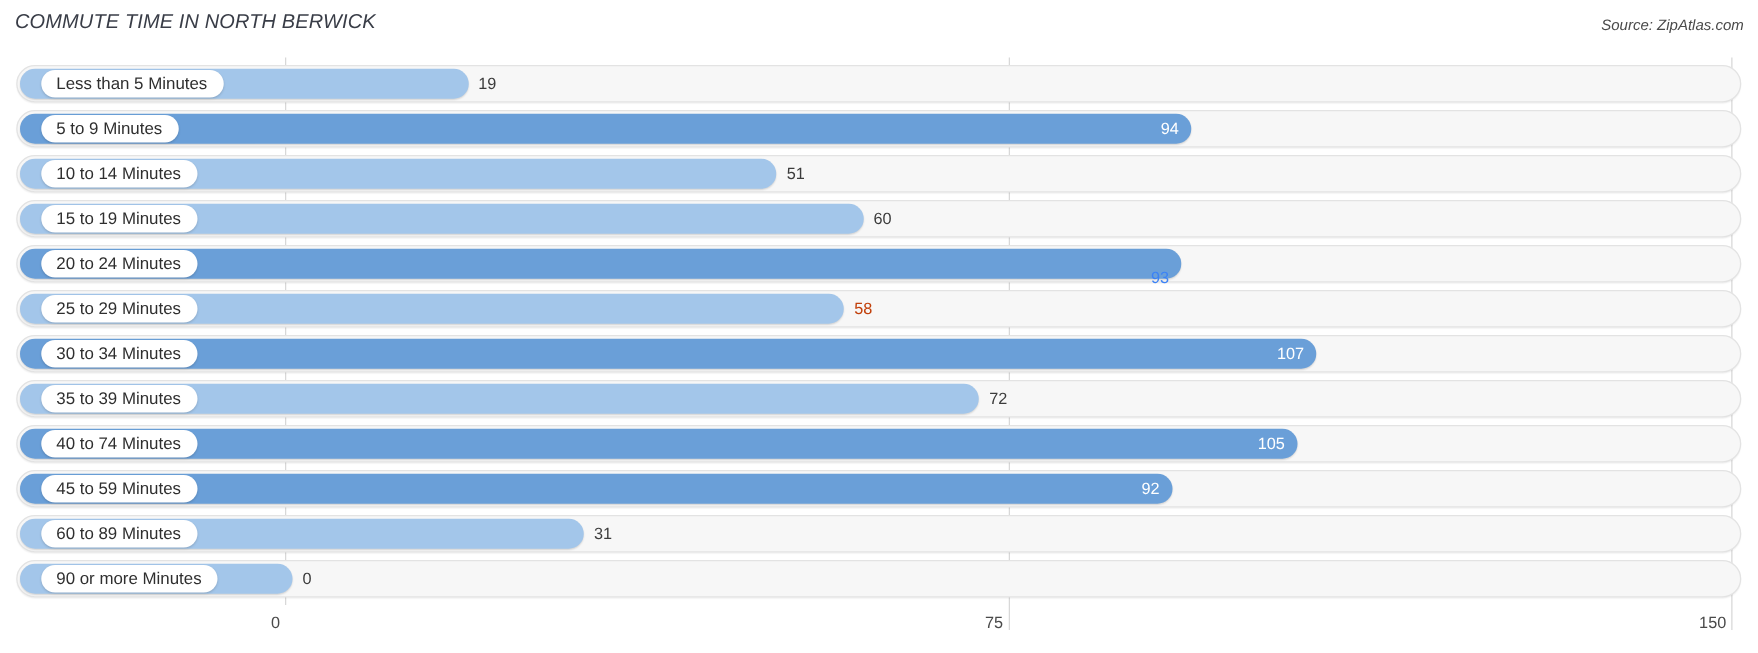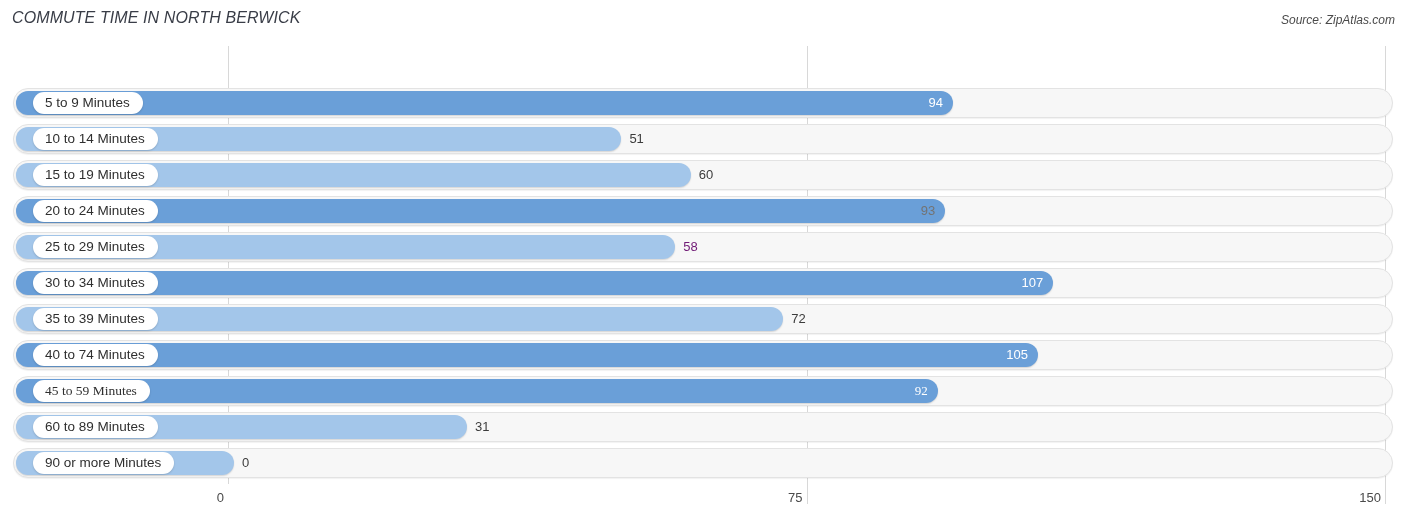--- a/index.html
+++ b/index.html
@@ -179,20 +179,28 @@
   <div class="chart-source">Source: ZipAtlas.com</div>
 </div>
 
 <div class="plot">
   <div class="gridlines">
       <div class="gridline" style="left: 228px; background: rgb(216, 216, 216);"></div>
       <div class="gridline" style="left: 806.5px; background: rgb(216, 216, 216);"></div>
       <div class="gridline" style="left: 1385px; background: rgb(216, 216, 216);"></div>
     </div>
   <div class="rows">
+      <div class="row" style="top: 6px;">
+        <div class="track" style="background: rgb(247, 247, 247); border-color: rgb(227, 227, 227);"></div>
+        <div class="bar" style="width: 358.553px; background: rgb(163, 198, 234);"></div>
+        <div class="label-pill">
+          <span>Less than 5 Minutes</span>
+        </div>
+        <div class="value-out" style="color: rgb(60, 60, 60); left: 369.553px;">19</div>
+      </div>
       <div class="row" style="top: 42px;">
         <div class="track" style="background: rgb(247, 247, 247); border-color: rgb(227, 227, 227);"></div>
         <div class="bar" style="width: 937.053px; background: rgb(106, 159, 216);"></div>
         <div class="label-pill">
           <span>5 to 9 Minutes</span>
         </div>
         <div class="value-in" style="color: rgb(255, 255, 255); left: 894.053px; width: 36px;">94</div>
       </div>
       <div class="row" style="top: 78px;">
         <div class="track" style="background: rgb(247, 247, 247); border-color: rgb(227, 227, 227);"></div>
@@ -209,29 +217,29 @@
           <span>15 to 19 Minutes</span>
         </div>
         <div class="value-out" style="color: rgb(60, 60, 60); left: 685.8px;">60</div>
       </div>
       <div class="row" style="top: 150px;">
         <div class="track" style="background: rgb(247, 247, 247); border-color: rgb(227, 227, 227);"></div>
         <div class="bar" style="width: 929.34px; background: rgb(106, 159, 216);"></div>
         <div class="label-pill">
           <span>20 to 24 Minutes</span>
         </div>
-        <div class="value-in" style="color: #737373; left: 886.34px; width: 36px;">93</div>
+        <div class="value-in" style="color: #3b82f6; left: 886.34px; width: 36px; margin-top: 11px;">93</div>
       </div>
       <div class="row" style="top: 186px;">
         <div class="track" style="background: rgb(247, 247, 247); border-color: rgb(227, 227, 227);"></div>
         <div class="bar" style="width: 659.373px; background: rgb(163, 198, 234);"></div>
         <div class="label-pill">
           <span>25 to 29 Minutes</span>
         </div>
-        <div class="value-out" style="color: #701a75; left: 670.373px;">58</div>
+        <div class="value-out" style="color: #c2410c; left: 670.373px;">58</div>
       </div>
       <div class="row" style="top: 222px;">
         <div class="track" style="background: rgb(247, 247, 247); border-color: rgb(227, 227, 227);"></div>
         <div class="bar" style="width: 1037.33px; background: rgb(106, 159, 216);"></div>
         <div class="label-pill">
           <span>30 to 34 Minutes</span>
         </div>
         <div class="value-in" style="color: rgb(255, 255, 255); left: 994.327px; width: 36px;">107</div>
       </div>
       <div class="row" style="top: 258px;">
@@ -243,21 +251,21 @@
         <div class="value-out" style="color: rgb(60, 60, 60); left: 778.36px;">72</div>
       </div>
       <div class="row" style="top: 294px;">
         <div class="track" style="background: rgb(247, 247, 247); border-color: rgb(227, 227, 227);"></div>
         <div class="bar" style="width: 1021.9px; background: rgb(106, 159, 216);"></div>
         <div class="label-pill">
           <span>40 to 74 Minutes</span>
         </div>
         <div class="value-in" style="color: rgb(255, 255, 255); left: 978.9px; width: 36px;">105</div>
       </div>
-      <div class="row" style="top: 330px; font-family: Liberation Serif, serif;">
+      <div class="row" style="top: 330px;">
         <div class="track" style="background: rgb(247, 247, 247); border-color: rgb(227, 227, 227);"></div>
         <div class="bar" style="width: 921.627px; background: rgb(106, 159, 216);"></div>
         <div class="label-pill">
           <span>45 to 59 Minutes</span>
         </div>
         <div class="value-in" style="color: rgb(255, 255, 255); left: 878.627px; width: 36px;">92</div>
       </div>
       <div class="row" style="top: 366px;">
         <div class="track" style="background: rgb(247, 247, 247); border-color: rgb(227, 227, 227);"></div>
         <div class="bar" style="width: 451.113px; background: rgb(163, 198, 234);"></div>

